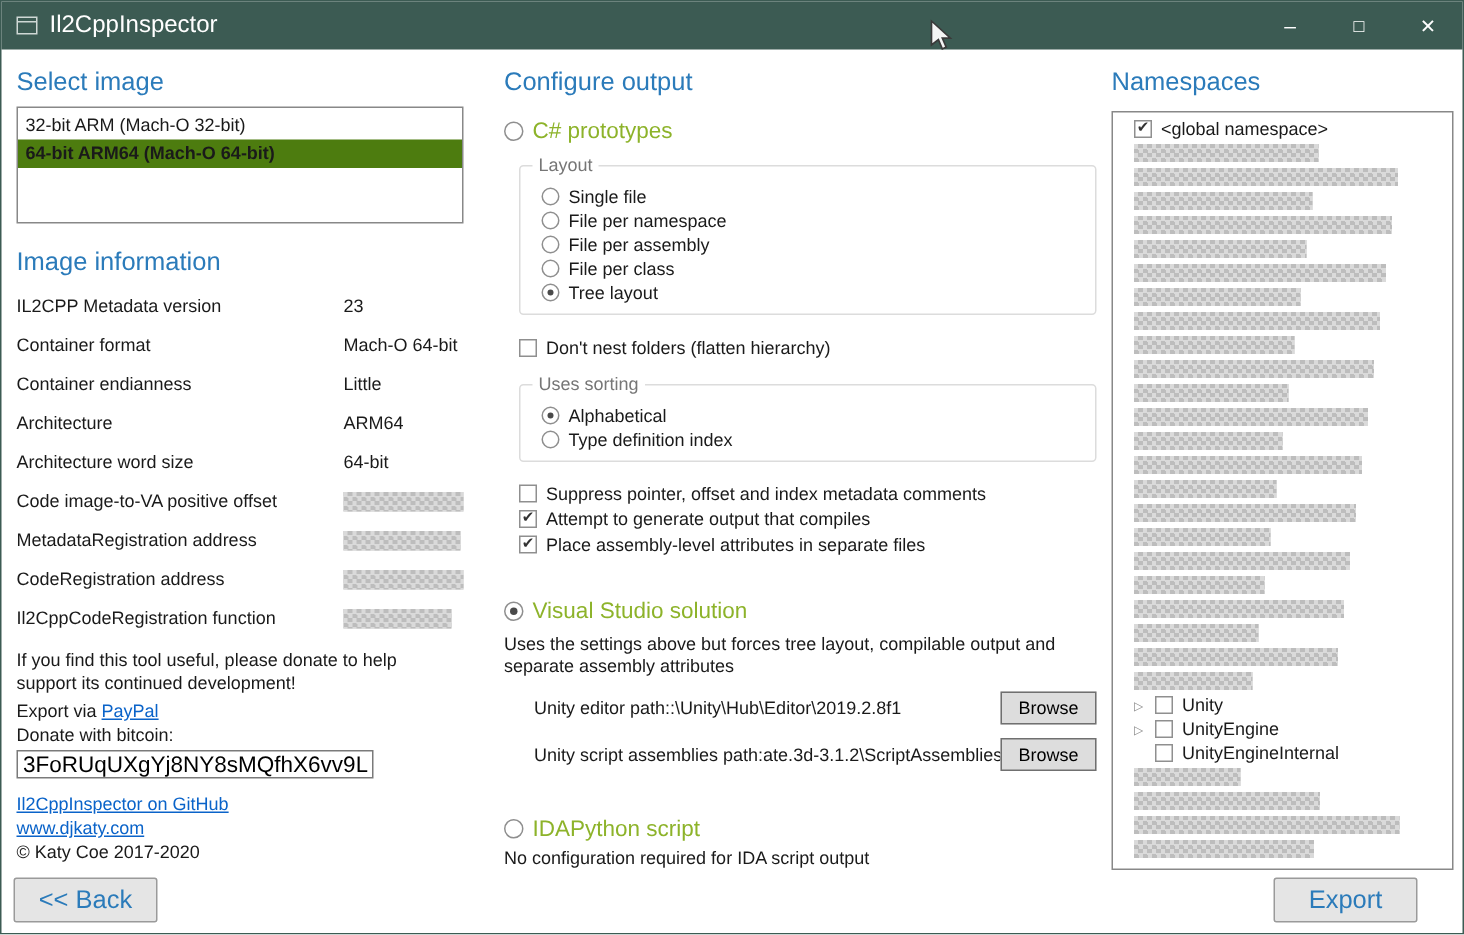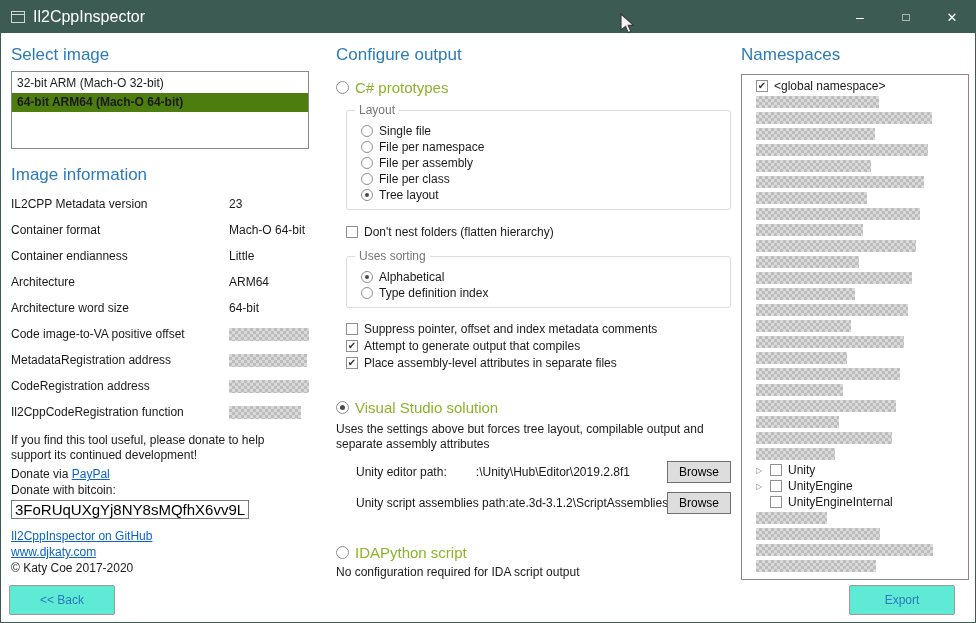--- a/index.html
+++ b/index.html
@@ -28,21 +28,21 @@
   .cursor { position: absolute; left: 618px; top: 12px; z-index: 50; }
 
   
   .h { color: #2b7bba; font-size: 17px; margin: 6px 0; font-weight: 400; }
   .opt { display: flex; align-items: center; gap: 6px; }
   .radio { width: 12px; height: 12px; border: 1px solid #8f8f8f; border-radius: 50%; background: #fff; position: relative; flex: 0 0 auto; }
   .radio.sel::after { content: ""; position: absolute; inset: 3px; background: #4a4a4a; border-radius: 50%; }
   .checkbox { width: 12px; height: 12px; border: 1px solid #8f8f8f; background: #fff; flex: 0 0 auto; font-size: 10px; line-height: 10px; text-align: center; color: #333; overflow: hidden; }
   .redact { display: inline-block; background-color: #cfcfcf; background-image: repeating-conic-gradient(#bdbdbd 0% 25%, #dadada 0% 50%); background-size: 6px 6px; }
   .link { color: #0a63c9; text-decoration: underline; cursor: pointer; }
-  .big-btn { position: absolute; width: 106px; height: 30px; background: #5eead4; border: 1px solid #9a9a9a; border-radius: 2px; color: #2b7bba; font-size: 12px; font-family: "Liberation Sans", sans-serif; }
+  .big-btn { position: absolute; width: 96px; height: 30px; background: #e5e5e5; border: 1px solid #9a9a9a; border-radius: 2px; color: #2b7bba; font-size: 17px; font-family: "Liberation Sans", sans-serif; }
   .back-btn { left: 8px; top: 584px; }
   .export-btn { left: 848px; top: 584px; }
 
   
   .col-left { position: absolute; left: 10px; top: 38px; width: 298px; }
   .listbox { border: 1px solid #888; height: 78px; padding-top: 2px; background: #fff; }
   .lb-item { height: 19px; line-height: 19px; padding: 0 5px; white-space: nowrap; }
   .lb-item.selected { background: #4d7c0f; font-weight: bold; }
   .h.mt { margin-top: 16px; }
   .info-row { display: flex; height: 26px; align-items: center; }
@@ -62,21 +62,21 @@
   .groupbox { position: relative; border: 1px solid #dcdcdc; border-radius: 3px; margin: 14px 0 0 10px; width: 385px; padding: 11px 8px 6px 14px; }
   .group-title { position: absolute; top: -8px; left: 8px; background: #fff; padding: 0 4px; color: #767676; }
   .groupbox .opt { height: 15px; margin: 1px 0; }
   .flatten-slot { margin: 13px 0 0 10px; }
   .groupbox.ts { margin-top: 16px; }
   .cb-stack { margin: 12px 0 0 10px; }
   .cb-stack .opt, .flatten-slot .opt { height: 17px; }
   .desc { width: 382px; margin: 6px 0 0 0; line-height: 15px; }
   .vs-row { display: flex; align-items: center; margin: 9px 0 0 20px; width: 375px; }
   .vs-label { flex: 0 0 auto; }
-  .vs-value { flex: 1; text-align: center; padding-right: 8px; white-space: nowrap; overflow: hidden; }
+  .vs-value { flex: 1; text-align: left; padding-right: 8px; white-space: nowrap; overflow: hidden; }
   .browse-btn { width: 64px; height: 22px; background: #ddd; border: 1px solid #707070; font-size: 12px; font-family: "Liberation Sans", sans-serif; flex: 0 0 auto; }
   .main-opt.vs { margin-top: 28px; }
   .main-opt.ida { margin-top: 30px; }
   .ida-desc { margin-top: 4px; }
 
   
   .col-right { position: absolute; left: 740px; top: 38px; width: 228px; }
   .ns-listbox { border: 1px solid #888; height: 506px; margin-top: 9px; padding-top: 3px; overflow: hidden; background: #fff; }
   .ns-row { display: flex; align-items: center; height: 16px; padding-left: 14px; gap: 4px; }
   .expander { width: 10px; color: #8a8a8a; font-size: 8px; flex: 0 0 auto; }
@@ -145,21 +145,21 @@
           <span class="redact val" style="width: 80px;"></span>
         </div>
         <div class="info-row">
           <span class="info-label">Il2CppCodeRegistration function</span>
           <span class="redact val" style="width: 72px;"></span>
         </div>
       </div>
 
     <p class="donate-text">If you find this tool useful, please donate to help support its continued development!</p>
     <div class="donate-line">
-      <span>Donate via </span><a class="link">PayPal</a>
+      <span>Export via </span><a class="link">PayPal</a>
     </div>
     <div>Donate with bitcoin:</div>
     <input class="bitcoin" value="3FoRUqUXgYj8NY8sMQfhX6vv9LqR3e2kzz" style="">
 
     <a class="link block-link">Il2CppInspector on GitHub</a>
     <a class="link block-link">www.djkaty.com</a>
     <div class="copyright">© Katy Coe 2017-2020</div>
   </div>
 
   <div class="col-center">

